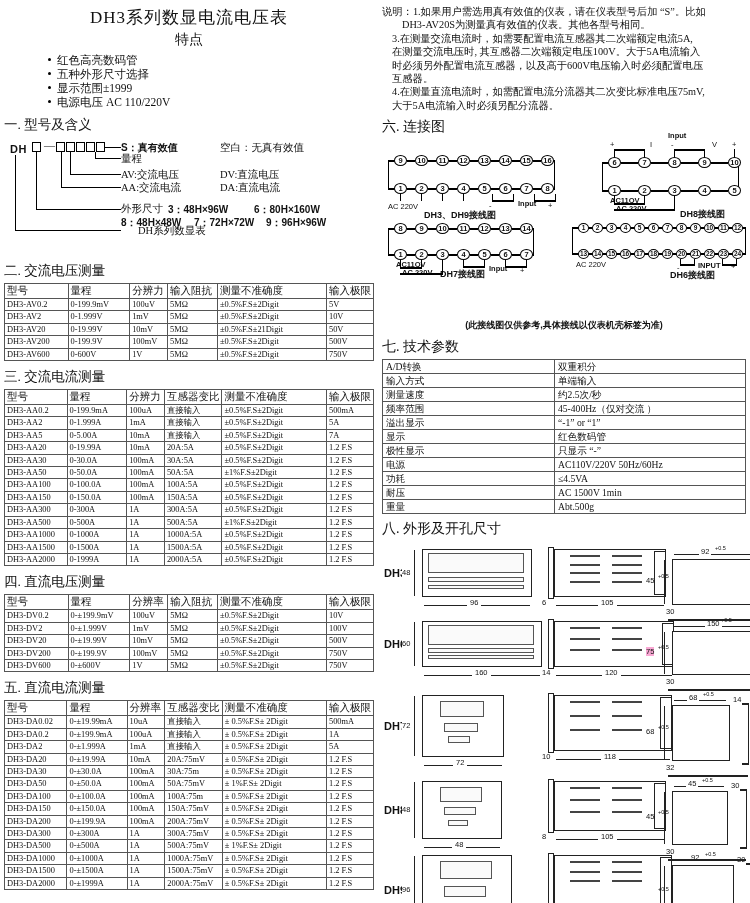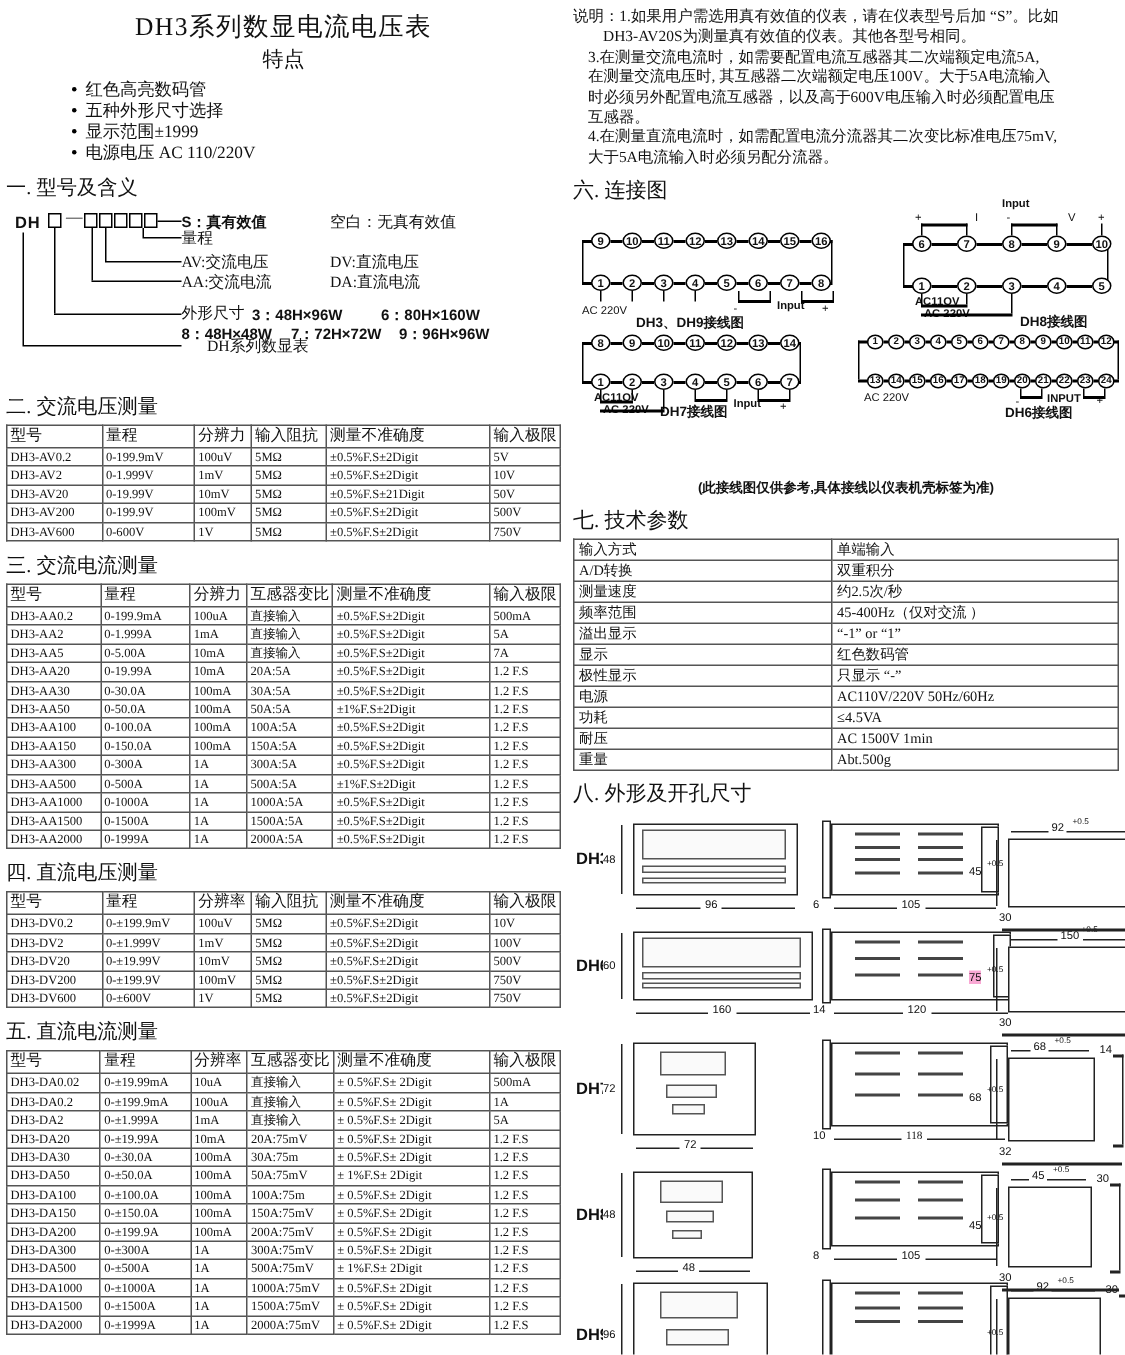--- a/index.html
+++ b/index.html
@@ -773,26 +773,26 @@
           <div class="dgname" style="left: 100px; top: 52px;">DH6接线图</div>
         </div>
     </div>
 
     <div class="dgnote">(此接线图仅供参考,具体接线以仪表机壳标签为准)</div>
 
     <div class="sec-head-r">七. 技术参数</div>
     <table class="spec">
       <tbody>
           <tr>
+            <td class="k">A/D转换</td>
+            <td>双重积分</td>
+          </tr>
+          <tr>
             <td class="k">输入方式</td>
             <td>单端输入</td>
-          </tr>
-          <tr>
-            <td class="k">A/D转换</td>
-            <td>双重积分</td>
           </tr>
           <tr>
             <td class="k">测量速度</td>
             <td>约2.5次/秒</td>
           </tr>
           <tr>
             <td class="k">频率范围</td>
             <td>45-400Hz（仅对交流 ）</td>
           </tr>
           <tr>
@@ -907,21 +907,21 @@
           <div class="bx" style="left: 166px; top: 0px; width: 6px; height: 60px;"></div>
           <div class="bx" style="left: 172px; top: 2px; width: 118px; height: 56px;"></div>
           <div class="vent" style="left: 188px; top: 8px; width: 30px;"></div>
           <div class="vent" style="left: 188px; top: 22px; width: 30px;"></div>
           <div class="vent" style="left: 188px; top: 36px; width: 30px;"></div>
           <div class="vent" style="left: 230px; top: 8px; width: 30px;"></div>
           <div class="vent" style="left: 230px; top: 22px; width: 30px;"></div>
           <div class="vent" style="left: 230px; top: 36px; width: 30px;"></div>
           <div class="bx thin" style="left: 278px; top: 4px; width: 12px; height: 52px;"></div>
           <div class="arrw" style="left: 174px; top: 66px; width: 114px;"></div>
-          <div class="dimtxt" style="left: 219px; top: 59px; background: rgb(255, 255, 255); padding: 0px 3px; font-family: Liberation Serif, serif;">118</div>
+          <div class="dimtxt" style="left: 219px; top: 59px; background: rgb(255, 255, 255); padding: 0px 3px;">118</div>
           <div class="dimtxt" style="left: 160px; top: 59px;">10</div>
           <div class="bx thin" style="left: 290px; top: 12px; width: 58px; height: 56px;"></div>
           <div class="arrw" style="left: 292px; top: 7px; width: 52px;"></div>
           <div class="dimtxt" style="left: 305px; top: 0px; background: rgb(255, 255, 255); padding: 0px 2px;">68</div>
           <div class="dimtxt sup" style="left: 321px; top: -2px;">+0.5</div>
           <div class="arrv" style="left: 282px; top: 13px; height: 54px;"></div>
           <div class="dimtxt" style="left: 264px; top: 34px; background: rgb(255, 255, 255);">68</div>
           <div class="dimtxt sup" style="left: 276px; top: 31px;">+0.5</div>
           <div class="dimtxt" style="left: 351px; top: 2px;">14</div>
           <div class="dimtxt" style="left: 284px; top: 70px;">32</div>

